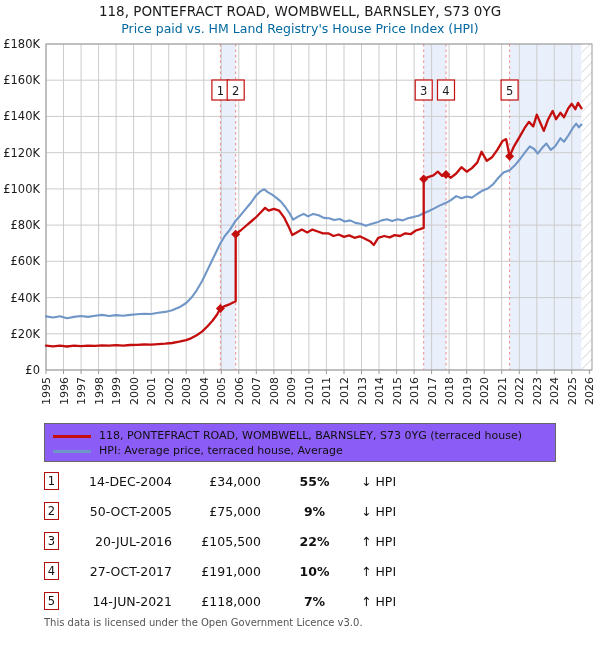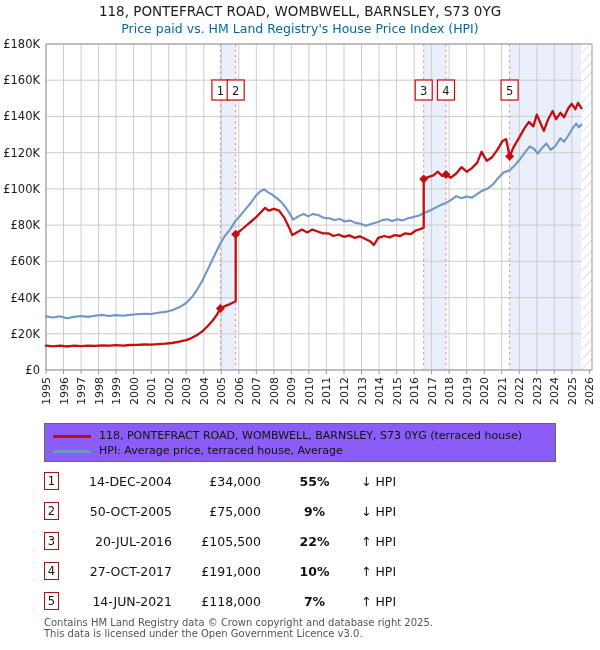--- a/index.html
+++ b/index.html
@@ -228,16 +228,15 @@
   </div>
   <div class="trow" style="top:592px;">
     <span class="tnum">5</span>
     <span class="tdate">14-JUN-2021</span>
     <span class="tprice">£118,000</span>
     <span class="tpct">7%</span>
     <span class="tref"><span>↑</span> <span>HPI</span></span>
   </div>
 
   <div class="footer">
-    <div>Contains HM Land Registry data © Crown copyright and database right 2025.</div>
     <div>This data is licensed under the Open Government Licence v3.0.</div>
   </div>
 </div>
 
 </body></html>

